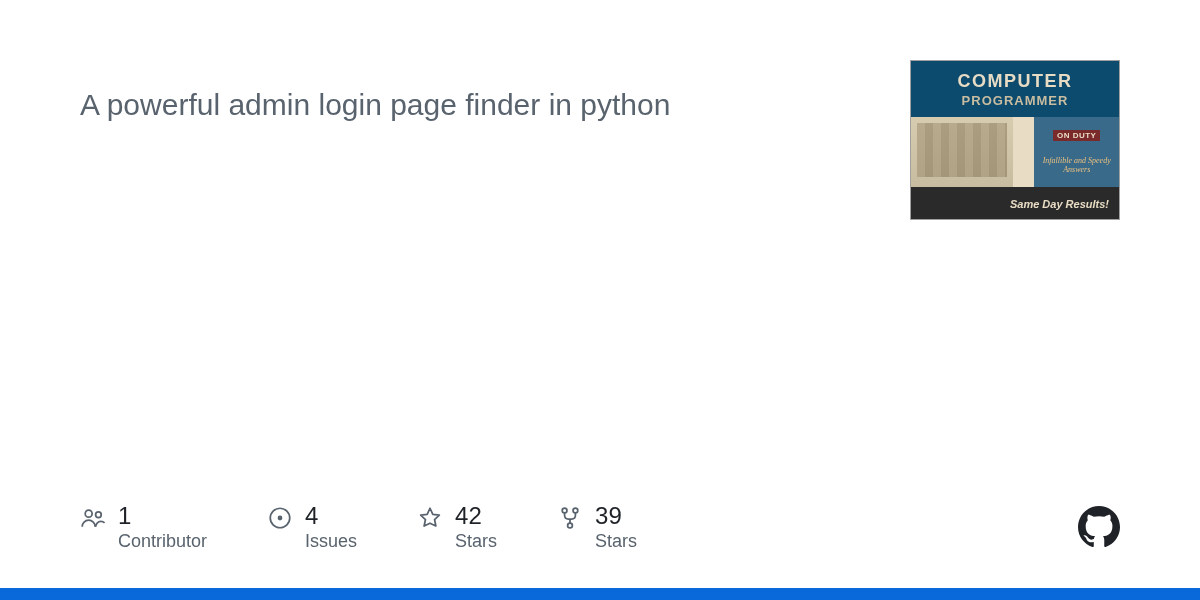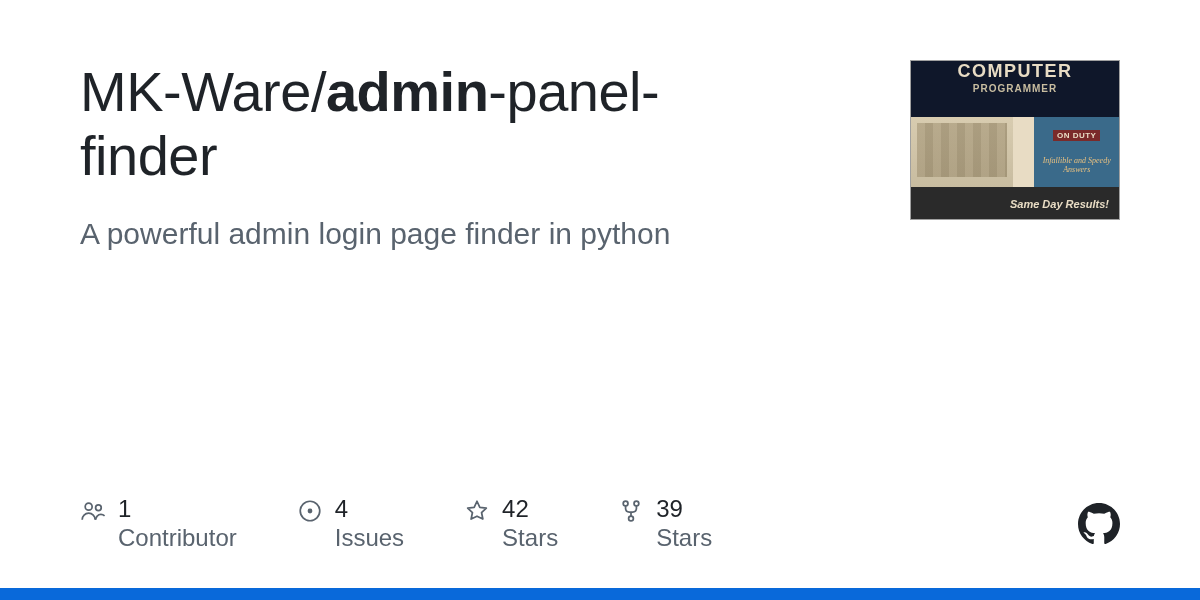--- a/index.html
+++ b/index.html
@@ -52,37 +52,37 @@
     .avatar {
       width: 210px;
       height: 160px;
       border: 1px solid #a0a0a0;
       background: #e8dcc4;
       position: relative;
       overflow: hidden;
       flex-shrink: 0;
     }
     .avatar-top {
-      background: #0f172a;
+      background: #0c4a6e;
       height: 56px;
       display: flex;
       flex-direction: column;
       align-items: center;
-      justify-content: flex-start;
+      justify-content: center;
     }
     .avatar-top .line1 {
       color: #e8dcc4;
       font-size: 18px;
       font-weight: 800;
       letter-spacing: 1.5px;
       font-family: Arial, sans-serif;
     }
     .avatar-top .line2 {
       color: #c8bda0;
-      font-size: 10px;
+      font-size: 13px;
       font-weight: 700;
       letter-spacing: 1px;
       margin-top: 1px;
     }
     .avatar-mid {
       display: flex;
       height: 70px;
       gap: 21px;
     }
     .avatar-left {
@@ -174,21 +174,21 @@
       display: flex;
       flex-direction: column;
     }
     .stat-count {
       font-size: 24px;
       color: #1f2328;
       font-weight: 400;
       line-height: 1.1;
     }
     .stat-label {
-      font-size: 24px;
+      font-size: 18px;
       color: #59636e;
       margin-top: 2px;
     }
     .gh-logo {
       width: 42px;
       height: 42px;
       color: #1f2328;
     }
     .gh-logo svg {
       width: 100%;
@@ -203,23 +203,20 @@
       height: 12px;
       background: #0969da;
     }
   </style>
 </head>
 <body>
 
 <div class="container">
   <div class="header-row">
     <div class="title-block">
-      <h1 class="repo-title">
-        <span class="owner">MK-Ware</span><span class="sep">/</span><span class="name-bold">admin</span><span class="name-rest">-panel-finder</span>
-      </h1>
       <p class="description">A powerful admin login page finder in python</p>
     </div>
     <div class="avatar">
       <div class="avatar-top">
         <div class="line1">COMPUTER</div>
         <div class="line2">PROGRAMMER</div>
       </div>
       <div class="avatar-mid">
         <div class="avatar-left"></div>
         <div class="avatar-right">

